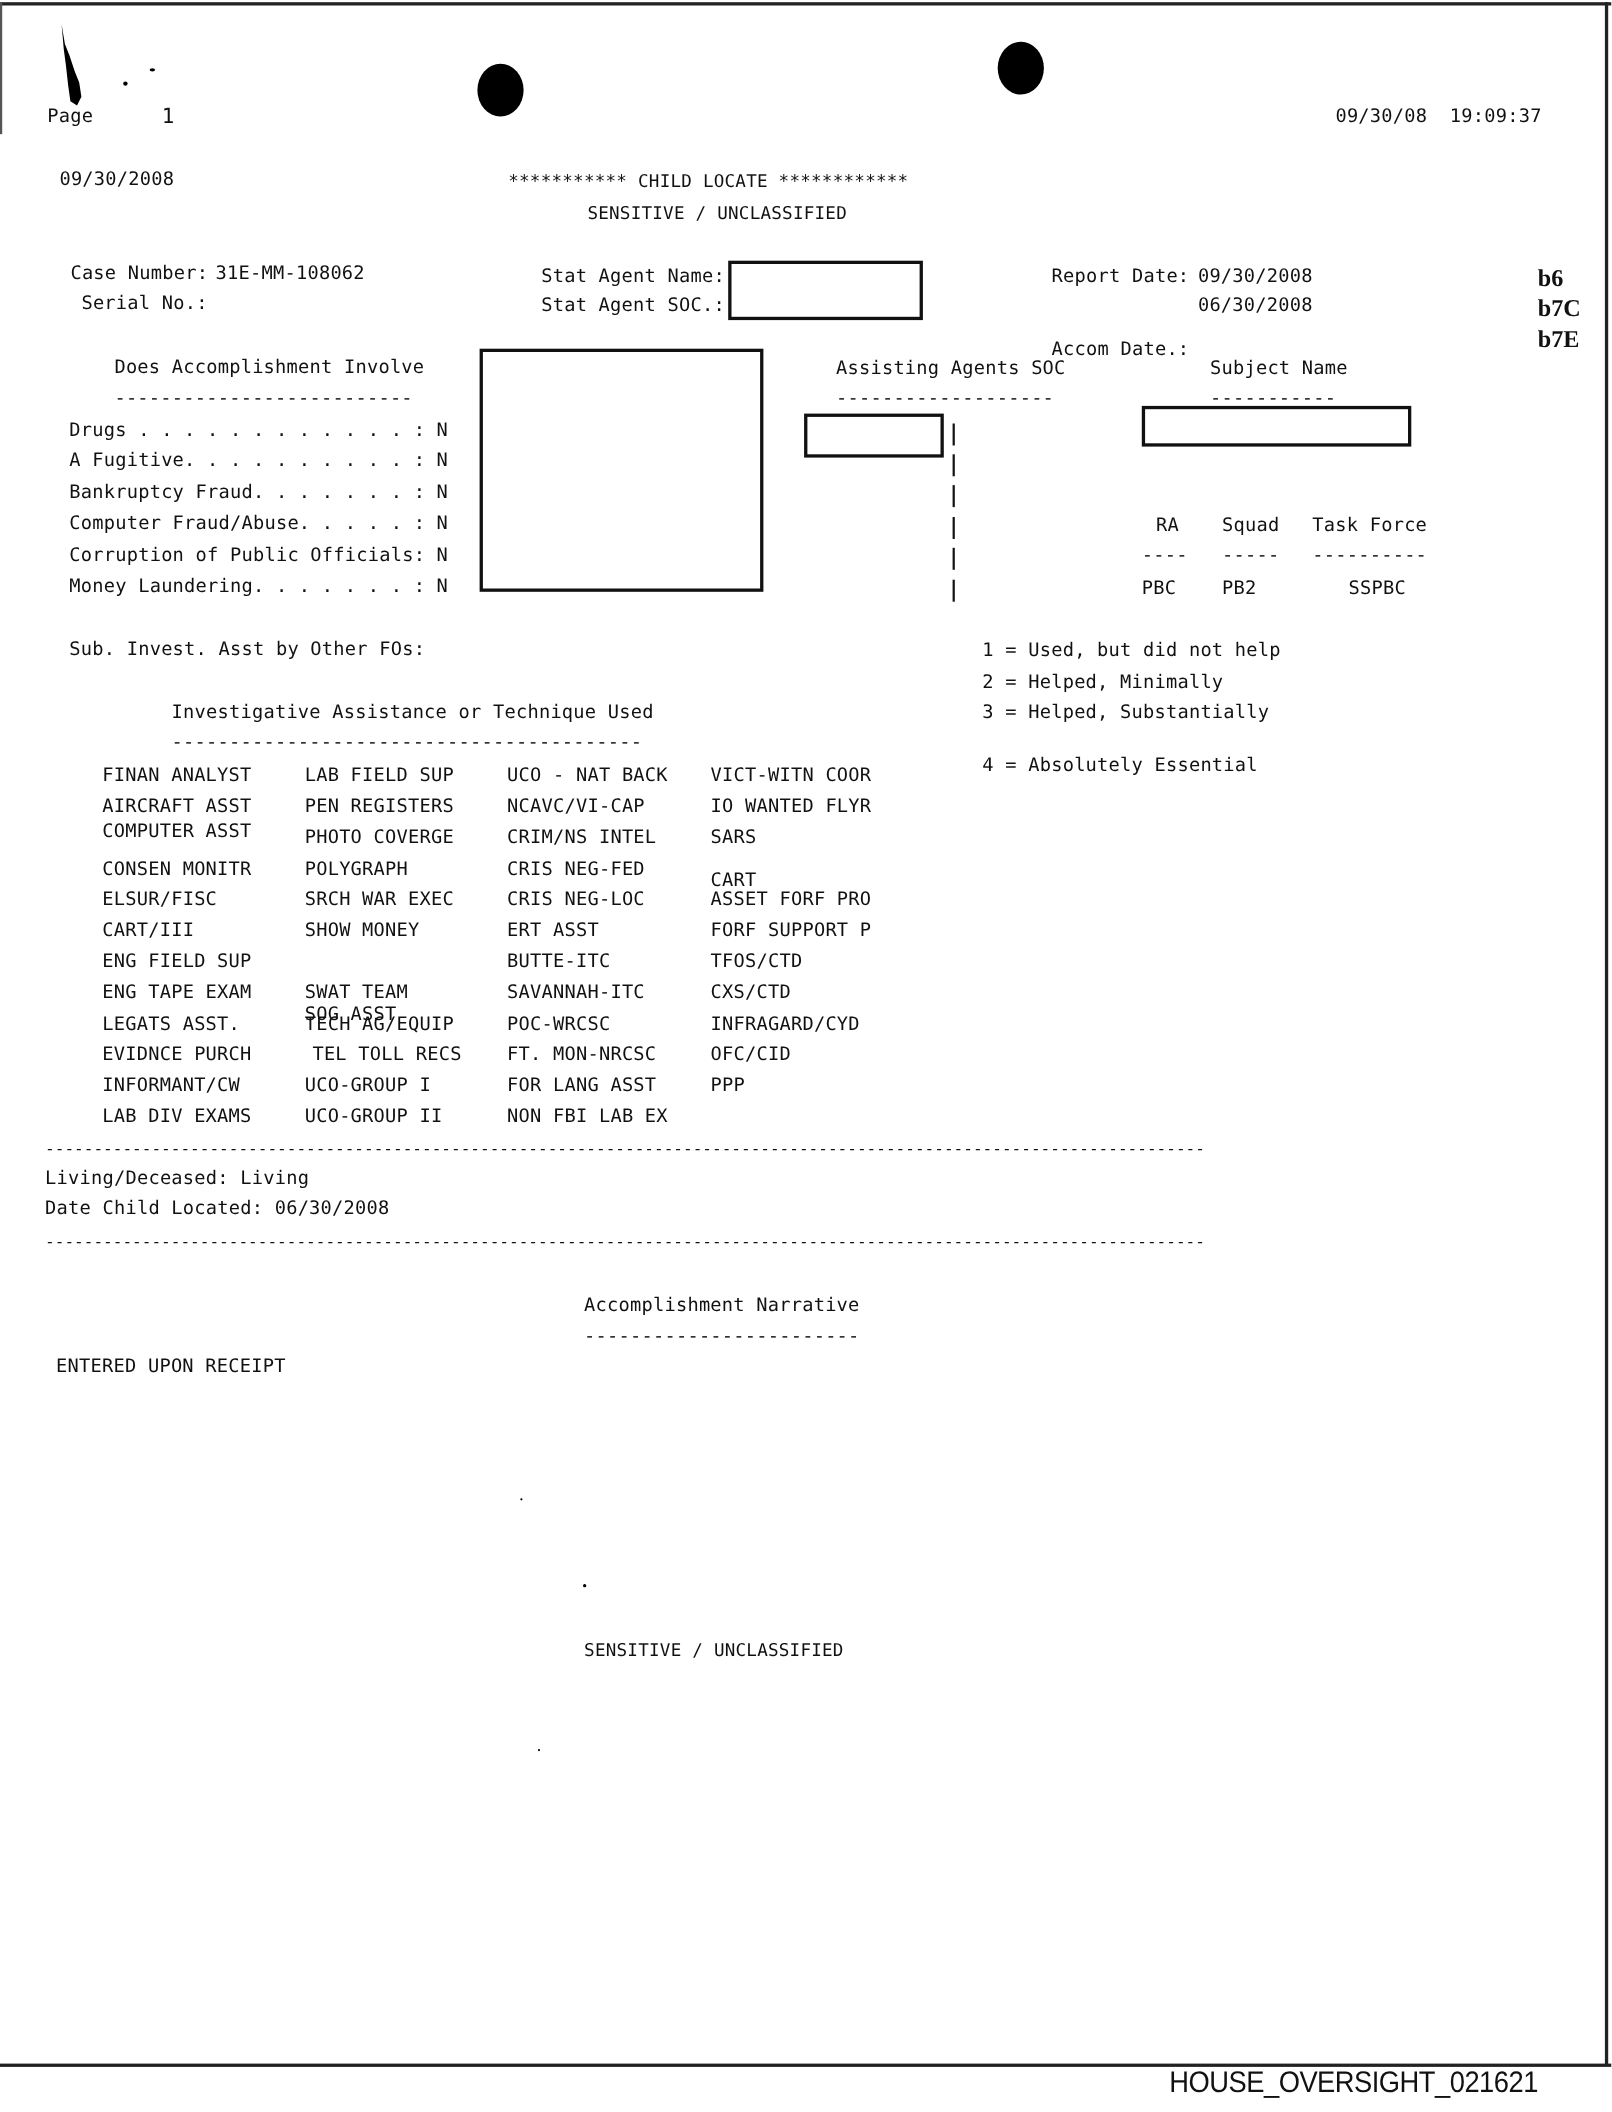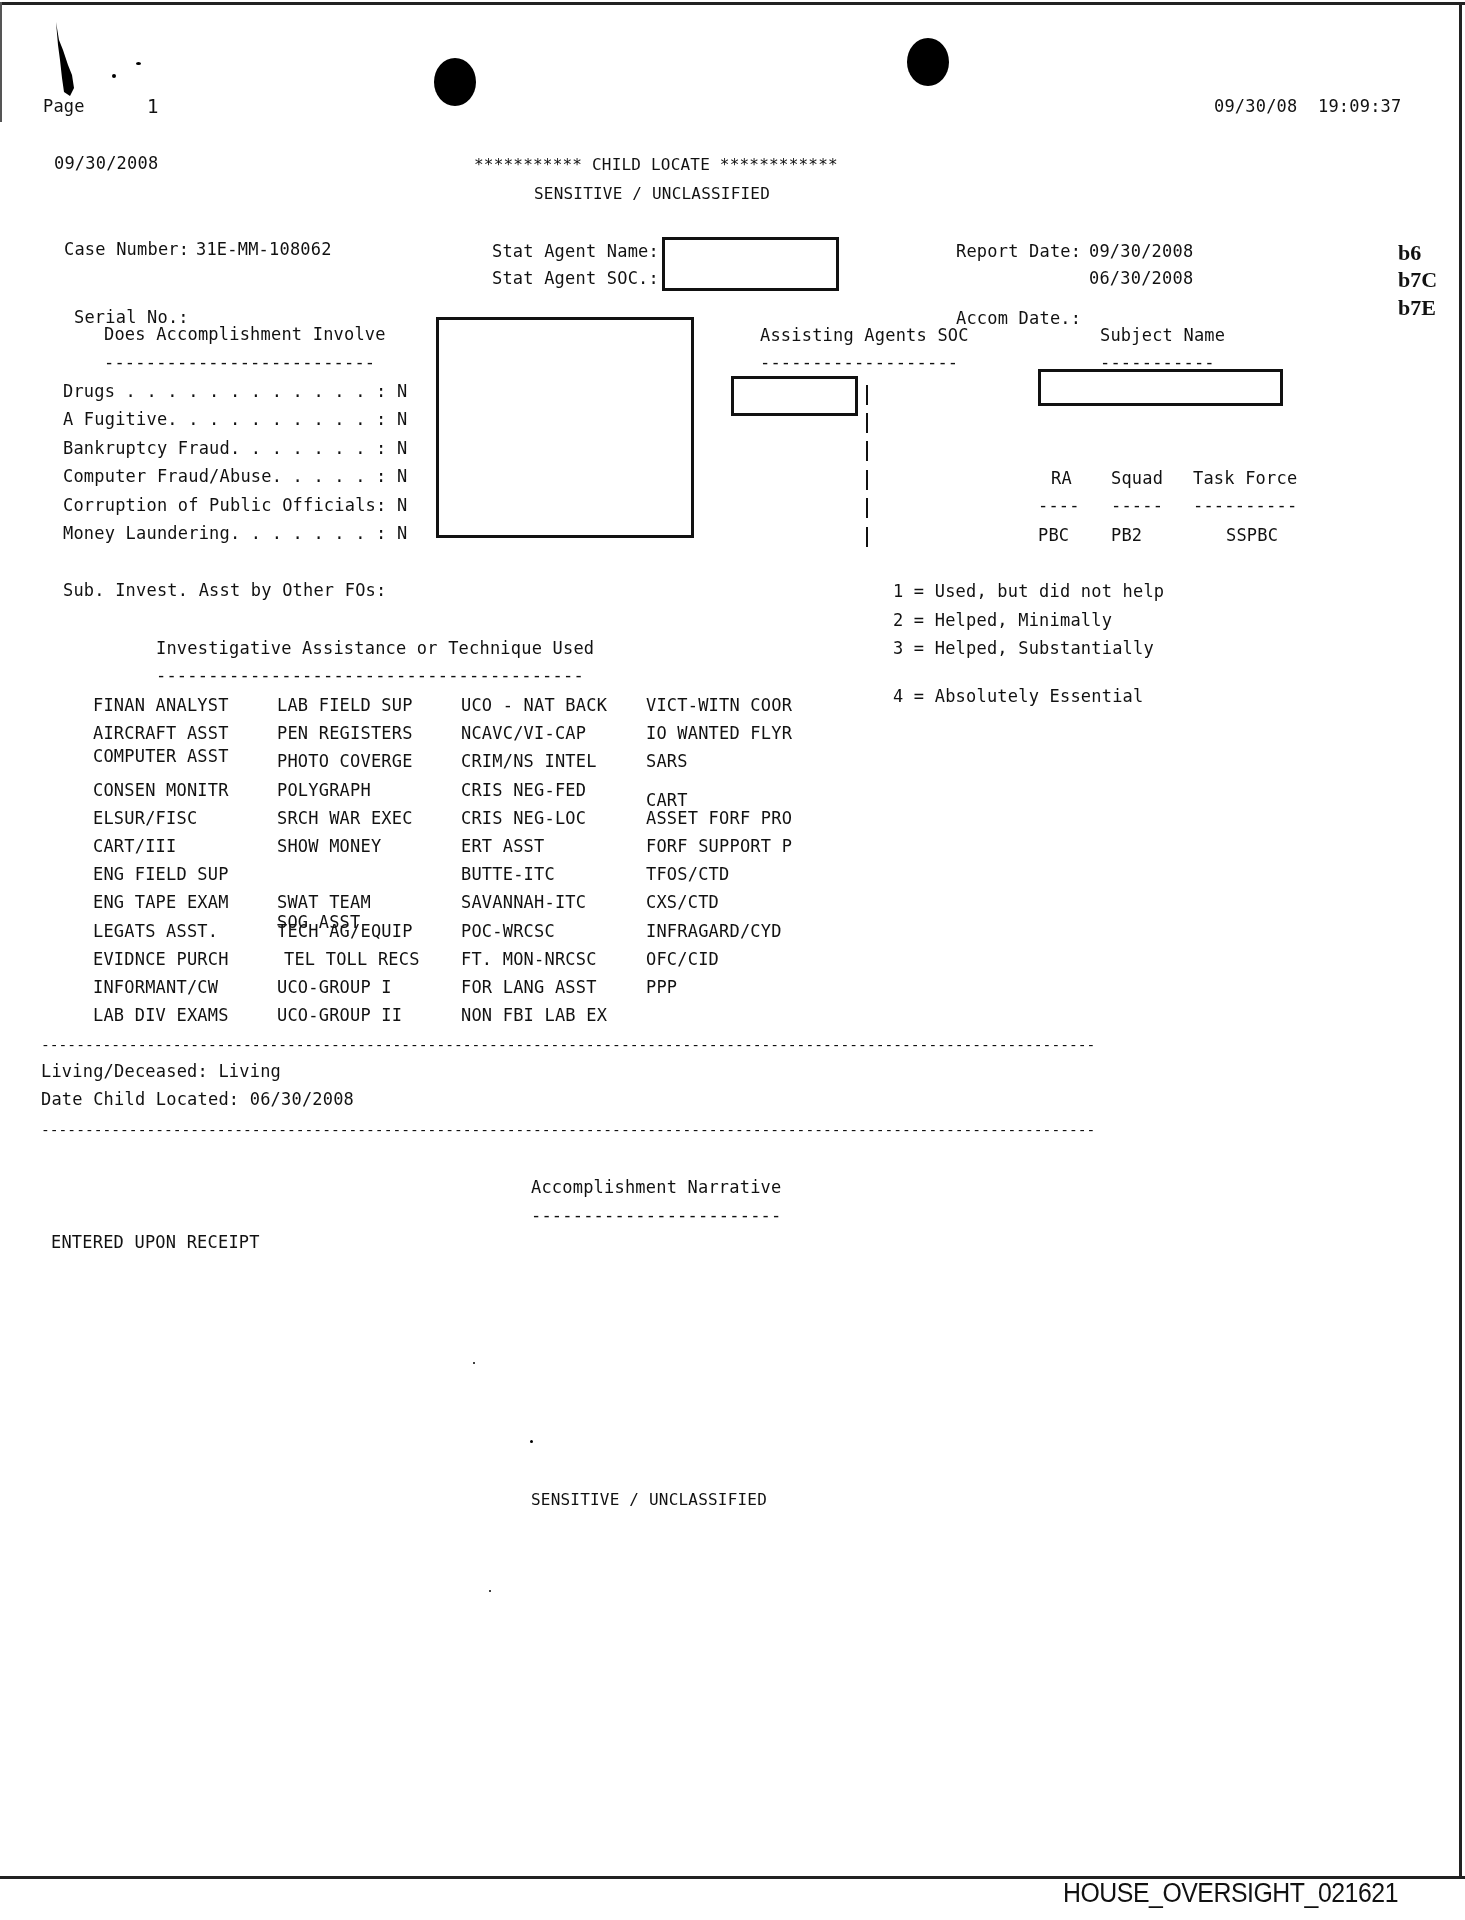--- a/index.html
+++ b/index.html
@@ -31,26 +31,26 @@
 </svg>
 <div class="dot" style="left:112px;top:74px;width:4px;height:4px;"></div>
 <div class="dot" style="left:136px;top:62px;width:5px;height:3px;"></div>
 
 <div class="abs mono" style="left:43px;top:96px;">Page</div>
 <div class="abs mono" style="left:147px;top:96px;font-size:19px;">1</div>
 <div class="abs mono" style="left:1214px;top:96px;">09/30/08</div>
 <div class="abs mono" style="left:1318px;top:96px;">19:09:37</div>
 
 <div class="abs mono" style="left:54px;top:153px;">09/30/2008</div>
-<div class="abs mono" style="left:474px;top:155px;font-size:16px;text-align:right;">*********** CHILD LOCATE ************</div>
+<div class="abs mono" style="left:462px;top:155px;font-size:16px;text-align:right;">*********** CHILD LOCATE ************</div>
 <div class="abs mono" style="left:534px;top:184px;font-size:16px;">SENSITIVE / UNCLASSIFIED</div>
 
 <div class="abs mono" style="left:64px;top:239px;">Case Number:</div>
 <div class="abs mono" style="left:196px;top:239px;">31E-MM-108062</div>
-<div class="abs mono" style="left:74px;top:266px;margin-top:41px;">Serial No.:</div>
+<div class="abs mono" style="left:74px;top:266px;">Serial No.:</div>
 
 <div class="abs mono" style="left:492px;top:241px;">Stat Agent Name:</div>
 <div class="abs mono" style="left:492px;top:268px;">Stat Agent SOC.:</div>
 <div class="box" style="left:662px;top:237px;width:177px;height:54px;"></div>
 
 <div class="abs mono" style="left:956px;top:241px;">Report Date:</div>
 <div class="abs mono" style="left:1089px;top:241px;">09/30/2008</div>
 <div class="abs mono" style="left:956px;top:268px;margin-top:40px;">Accom Date.:</div>
 <div class="abs mono" style="left:1089px;top:268px;">06/30/2008</div>
 

